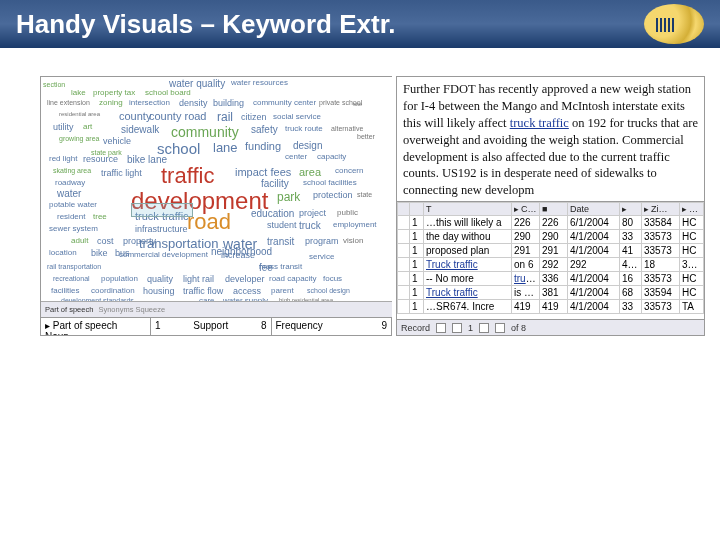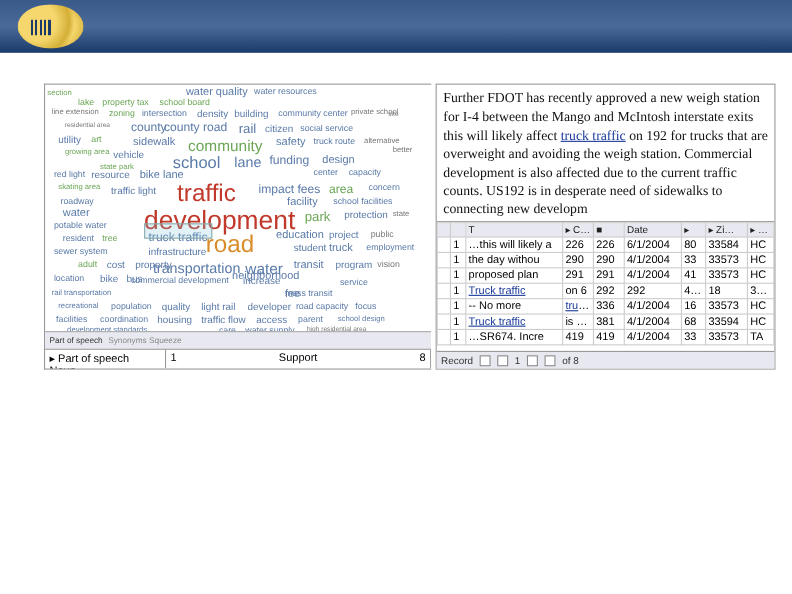--- a/index.html
+++ b/index.html
@@ -36,20 +36,21 @@
   th, td { border: 1px solid #ccc; padding: 1px 2px; text-align: left; white-space: nowrap; overflow: hidden; text-overflow: ellipsis; }
   th { background: #e8e8f0; font-weight: normal; color: #222; font-size: 9px; }
   td a { color: #1a3a9a; text-decoration: underline; }
   .rec-footer { height: 16px; font-size: 9px; color: #333; padding: 2px 4px; background: #e8e8f0; border-top: 1px solid #999; display:flex; gap:6px; align-items:center;}
   .nav-btn { display:inline-block; width:10px; height:10px; background:#fff; border:1px solid #888;}
 </style>
 </head>
 <body>
 
 <div class="header">
+  <h1>Handy Visuals – Keyword Extr.</h1>
   <div class="logo"></div>
 </div>
 
 <div class="body-area">
 
   <div class="content">
 
     <div class="cloud-panel">
       <div class="cloud-inner" id="cloud-inner">
           <span class="w gr" style="left: 2px; top: 4px; font-size: 7px;">section</span>
@@ -161,20 +162,24 @@
         <small>Part of speech</small>
         &nbsp;<small style="color:#888">Synonyms  Squeeze</small>
       </div>
       <div class="pos-row">
         <div class="lab"><span>▸ Part of speech</span><br><span>Noun</span></div>
         <div class="sup">
             <span>1</span>
             <span>Support</span>
             <span>8</span>
           </div>
+        <div class="fre">
+            <span>Frequency</span>
+            <span>9</span>
+          </div>
       </div>
     </div>
 
     <div class="right-panel">
       <div class="paragraph">
         <span>Further FDOT has recently approved a new weigh station for I-4 between the Mango and McIntosh interstate exits this will likely affect </span><span class="hl">truck traffic</span><span> on 192 for trucks that are overweight and avoiding the weigh station. Commercial development is also affected due to the current traffic counts. US192 is in desperate need of sidewalks to connecting new developm</span>
       </div>
       <div class="table-wrap">
         <table>
           <colgroup>

